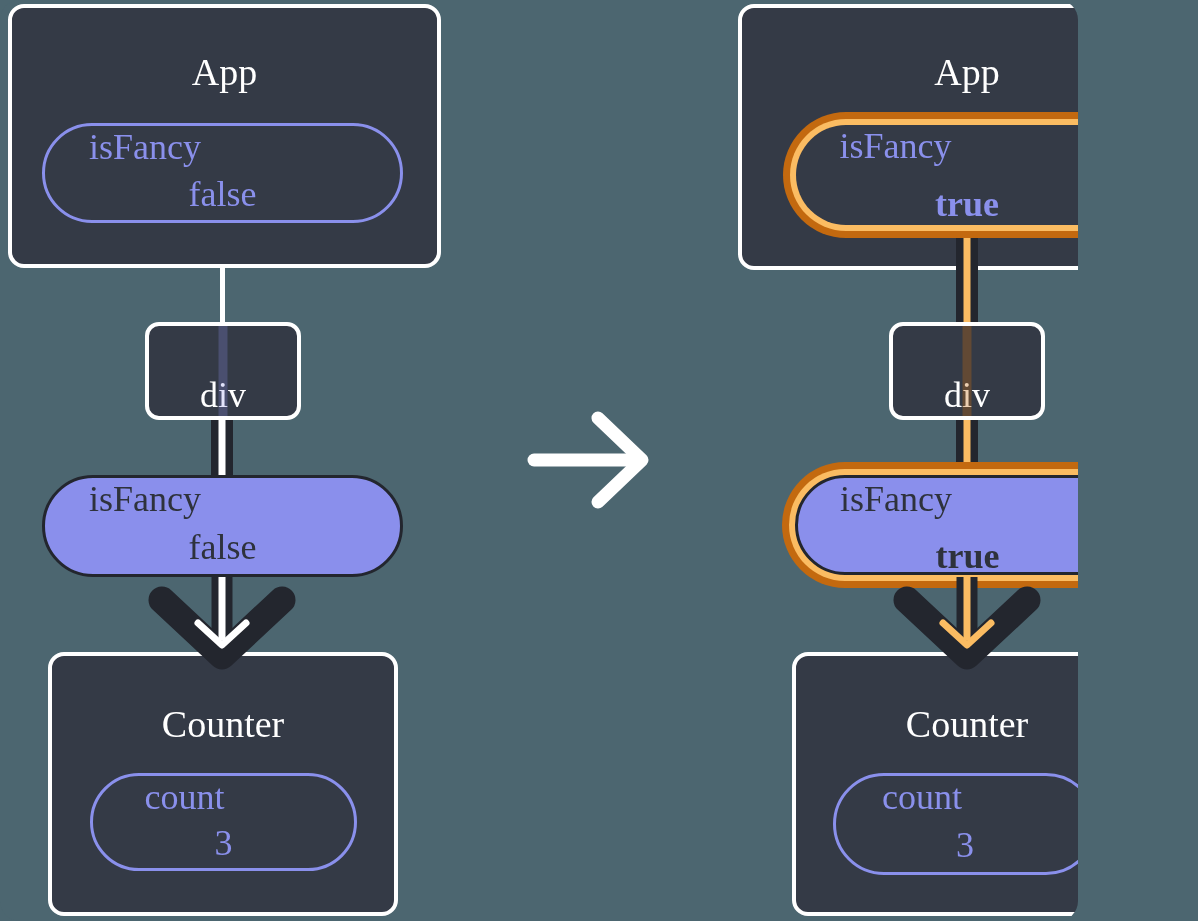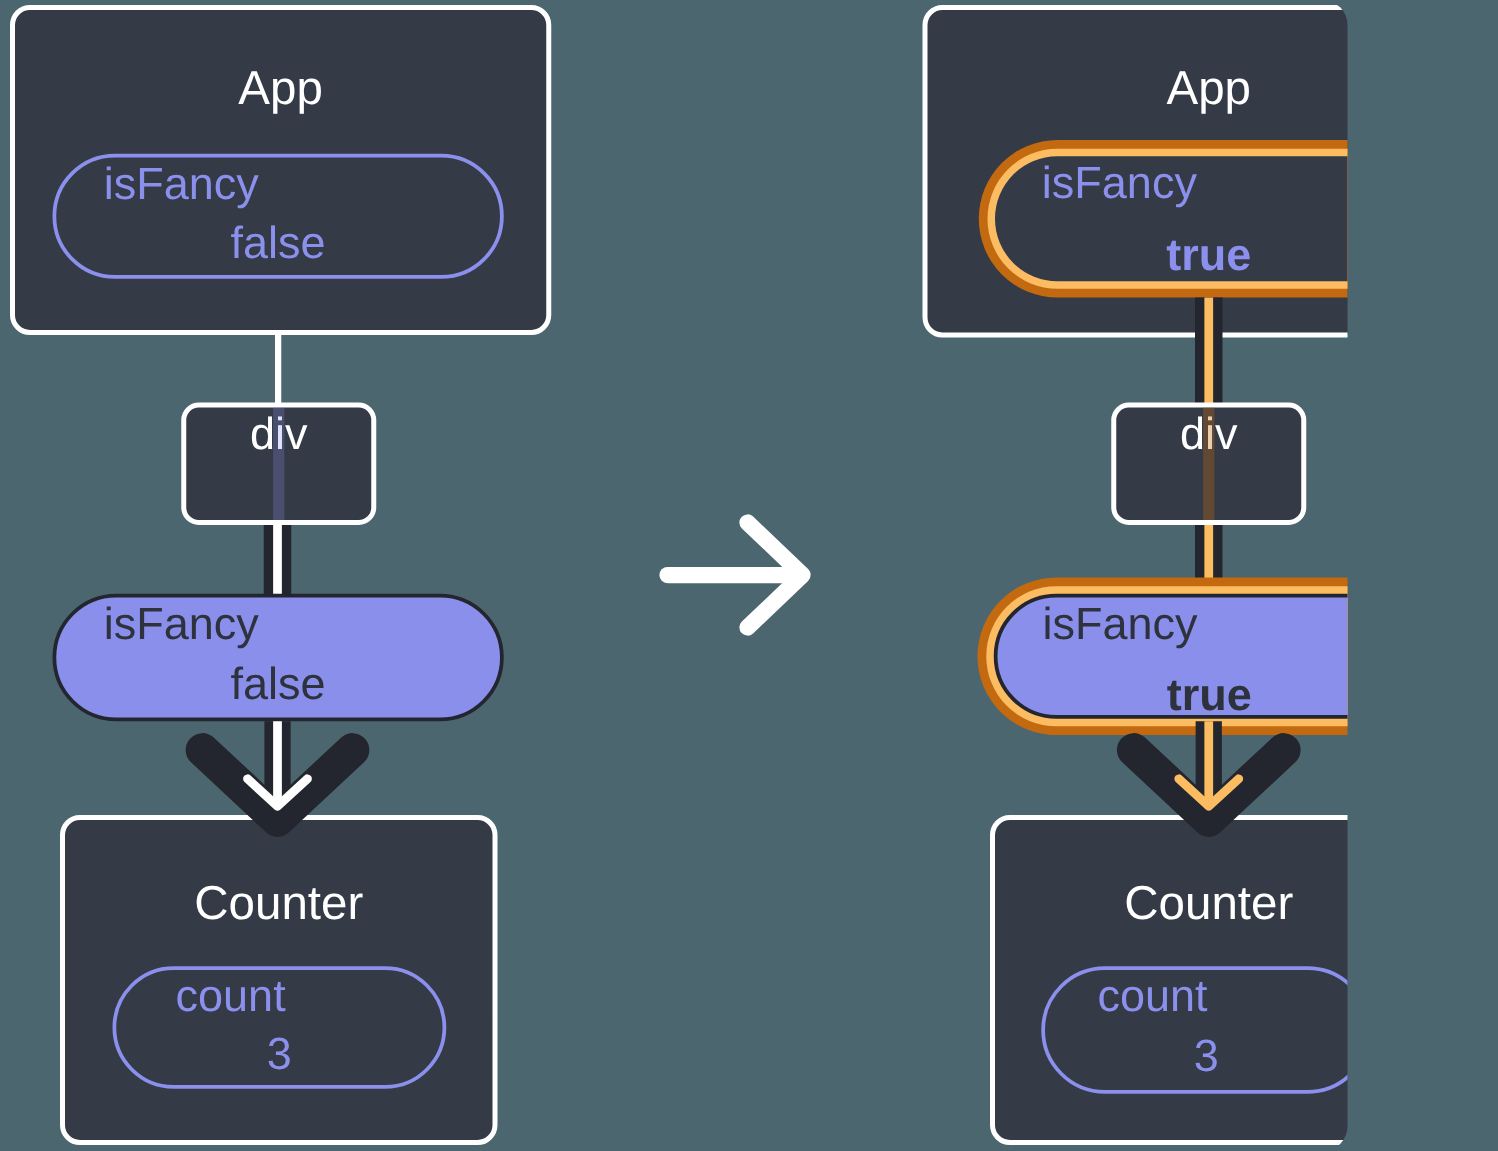--- a/index.html
+++ b/index.html
@@ -4,21 +4,21 @@
 <style>
   :root{
     --background:#4C6670; --card:#343A46; --purple:#8A90EC; --pill-fill:#8A8FEC;
     --dark-text:#2E323C; --arrow-dark:#23262E; --white:#FFFFFF;
     --orange-dark:#C3690F; --orange-light:#FBBC62;
   }
   html,body{margin:0;padding:0;background:#4C6670;}
   .stage{
     position:relative; width:1078px; height:921px; overflow:hidden;
     background:var(--background); border-radius:20px;
-    font-family:Liberation Sans, sans-serif;
+    font-family:Liberation Serif, serif;
   }
   .card{
     position:absolute; background:var(--card);
     border:4px solid var(--white); border-radius:16px; box-sizing:border-box;
   }
   .card-title{
     position:absolute; left:0; top:40px; width:100%; margin:0;
     text-align:center; color:var(--white); font-size:38px; font-weight:500;
   }
   .pill{
@@ -31,21 +31,21 @@
   .pill-filled .vdiv{ background:var(--arrow-dark);}
   .pill-dark{ position:relative; background:var(--card); color:var(--purple);}
   .pill-dark .vdiv{ background:var(--orange-light);}
   .cell{ display:flex; align-items:center; justify-content:center;}
   .grow{ flex:1;}
   .vdiv{ width:3px;}
   .bold{ font-weight:bold;margin-top:15px;}
   .divbox{
     position:absolute; width:156px; height:98px; box-sizing:border-box;
     background:var(--card); border:4px solid var(--white); border-radius:14px;
-    display:flex; align-items:flex-start; justify-content:center;
+    display:flex; align-items:flex-end; justify-content:center;
     color:var(--white); font-size:36px;
   }
   .divbox .ghost{
     position:absolute; left:50%; top:0; transform:translateX(-50%);
     width:9px; height:100%;
   }
   .connector{ position:absolute;}
   .shaft{ position:absolute; width:22px; background:var(--arrow-dark);}
   .shaft .core{
     position:absolute; left:50%; top:0; transform:translateX(-50%);

